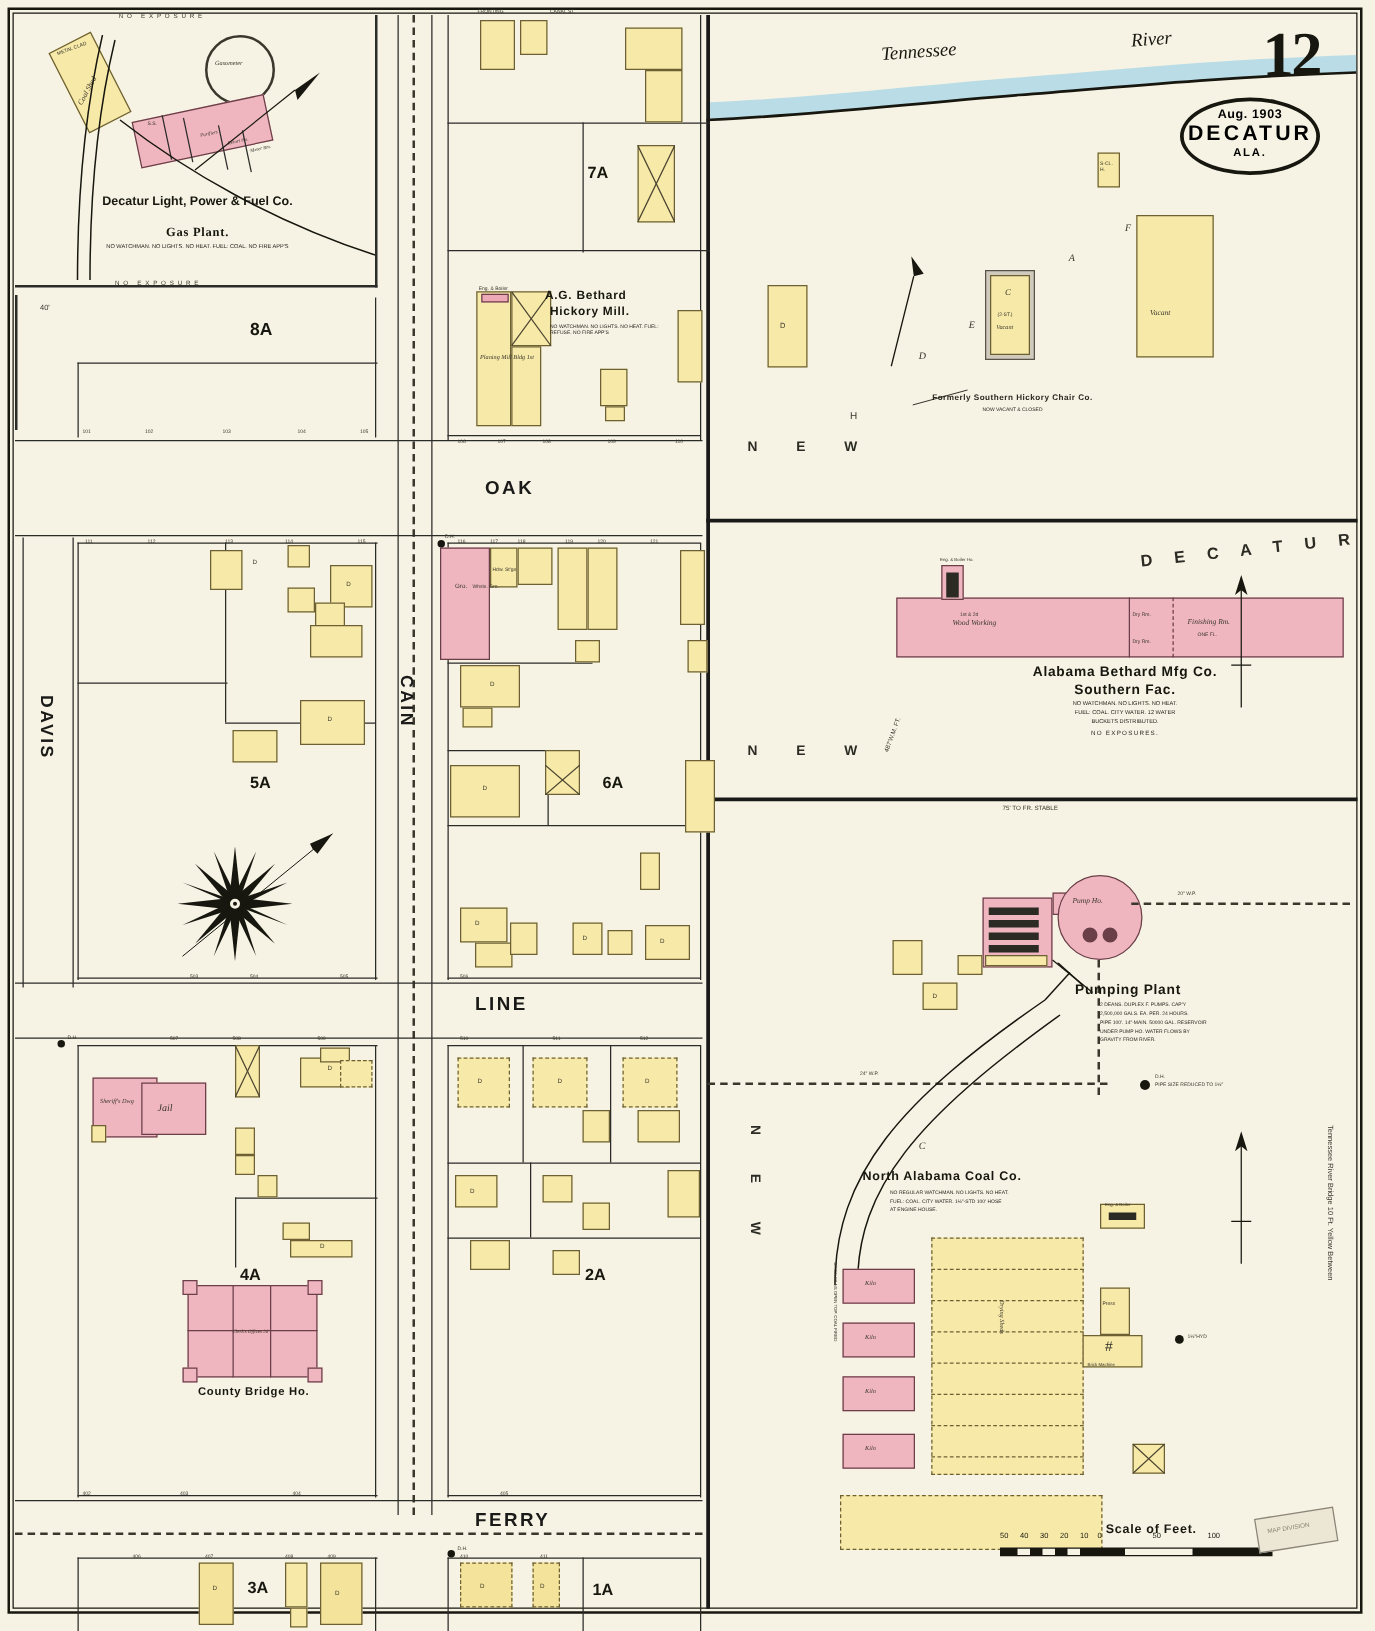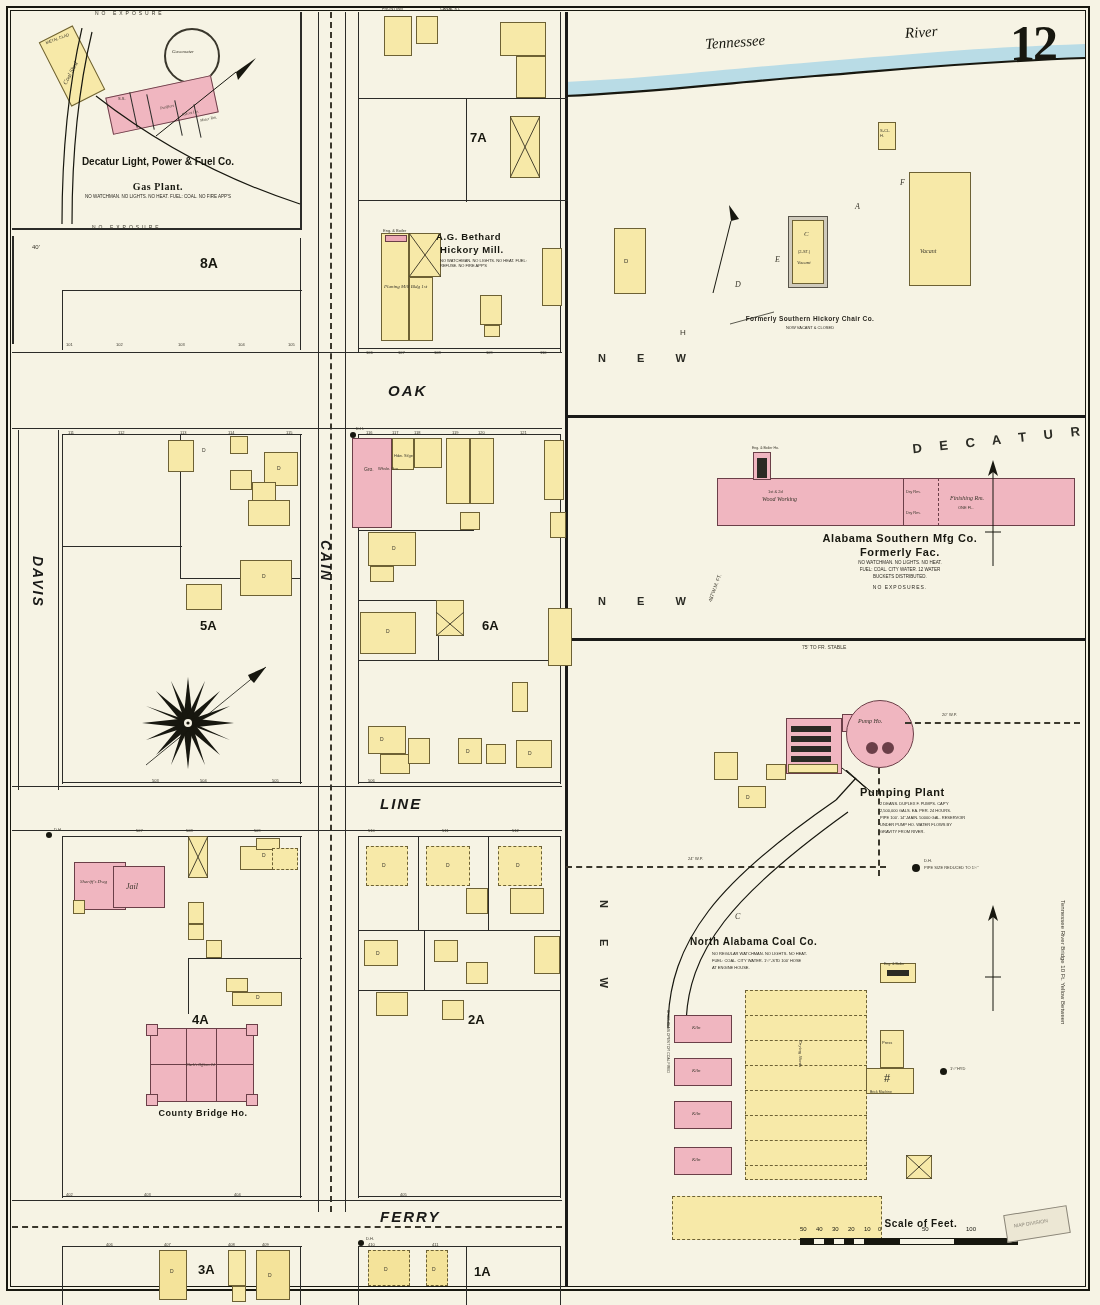--- a/index.html
+++ b/index.html
@@ -14,21 +14,21 @@
   .hln{height:1px;}
   .thick{background:#1a1a18;}
   .bldg{position:absolute;box-sizing:border-box;}
   .yel{background:#f7e9a8;border:1px solid #6d6134;}
   .yel2{background:#f4e39a;border:1px solid #6d6134;}
   .pnk{background:#f0b6c0;border:1px solid #6b3f48;}
   .pnk2{background:#eda9b6;border:1px solid #6b3f48;}
   .gry{background:#cfcabc;border:1px solid #575349;}
   .dash{border:1px dashed #6d6134;}
   .lbl{position:absolute;color:#17170f;white-space:nowrap;}
-  .street{position:absolute;font-weight:bold;letter-spacing:2px;color:#1a1a18;font-style:italic;}
+  .street{position:absolute;font-weight:bold;letter-spacing:2px;color:#1a1a18;}
   .blocknum{position:absolute;font-weight:bold;color:#17170f;}
   .tiny{position:absolute;color:#3a372c;font-size:4px;white-space:nowrap;}
   .hand{font-family:"Liberation Serif",serif;font-style:italic;}
   .capt{position:absolute;color:#17170f;font-weight:bold;text-align:center;letter-spacing:.6px;}
   .note{position:absolute;color:#2a2720;text-align:center;line-height:1.25;}
   .dashline{position:absolute;border-top:2px dashed #3a372c;}
   .dashlinev{position:absolute;border-left:2px dashed #3a372c;}
   .dot{position:absolute;border-radius:50%;background:#17170f;}
   
   #frame{position:absolute;left:6px;top:6px;width:1084px;height:1285px;border:2px solid #17170f;box-sizing:border-box;}
@@ -58,20 +58,25 @@
   <div id="frame2"></div>
 
   <svg id="riverband" viewBox="0 0 520 60" preserveAspectRatio="none">
     <path d="M0,42 C90,38 150,30 250,22 C330,16 400,8 520,4 L520,18 C400,22 330,30 250,36 C150,44 90,52 0,56 Z" fill="#b9dce6"></path>
     <path d="M0,56 C90,52 150,44 250,36 C330,30 400,22 520,18" fill="none" stroke="#17170f" stroke-width="2.2"></path>
   </svg>
   <div class="lbl hand" style="left:705px;top:34px;font-size:15px;transform:rotate(-4deg);">Tennessee</div>
   <div class="lbl hand" style="left:905px;top:24px;font-size:15px;transform:rotate(-4deg);">River</div>
 
   <div id="sheetno">12</div>
+  <div id="cartouche">
+    <div class="c1">Aug. 1903</div>
+    <div class="c2">DECATUR</div>
+    <div class="c3">ALA.</div>
+  </div>
 
   <div class="ln hln thick" style="left:565px;top:12px;width:3px;height:1275px;"></div>
   <div class="ln thick" style="left:565px;top:415px;width:521px;height:3px;"></div>
   <div class="ln thick" style="left:565px;top:638px;width:521px;height:3px;"></div>
 
   <div class="ln" style="left:12px;top:228px;width:290px;height:2px;"></div>
   <div class="ln" style="left:300px;top:12px;width:2px;height:218px;"></div>
   <div class="tiny" style="left:95px;top:10px;letter-spacing:3px;font-size:5px;">NO  EXPOSURE</div>
   <div class="tiny" style="left:92px;top:224px;letter-spacing:3px;font-size:5px;">NO  EXPOSURE</div>
 
@@ -430,22 +435,22 @@
   <div class="tiny hand" style="left:762px;top:496px;font-size:6px;">Wood Working</div>
   <div class="tiny" style="left:768px;top:489px;font-size:4px;">1st &amp; 2d</div>
   <div class="tiny hand" style="left:950px;top:495px;font-size:6px;">Finishing Rm.</div>
   <div class="tiny" style="left:958px;top:505px;font-size:4px;">ONE FL.</div>
   <div class="tiny" style="left:906px;top:489px;font-size:4px;">Dry Rm.</div>
   <div class="tiny" style="left:906px;top:510px;font-size:4px;">Dry Rm.</div>
 
   <div class="bldg pnk" style="left:753px;top:452px;width:18px;height:28px;"></div>
   <div class="bldg" style="left:757px;top:458px;width:10px;height:20px;background:#2b2b24;"></div>
   <div class="tiny" style="left:752px;top:446px;font-size:3.5px;">Eng. &amp; Boiler Ho.</div>
-  <div class="capt" style="left:700px;top:532px;width:400px;font-size:11px;">Alabama Southern Mfg Co.</div>
-  <div class="capt" style="left:700px;top:546px;width:400px;font-size:11px;">Formerly Fac.</div>
+  <div class="capt" style="left:700px;top:532px;width:400px;font-size:11px;">Alabama Bethard Mfg Co.</div>
+  <div class="capt" style="left:700px;top:546px;width:400px;font-size:11px;">Southern Fac.</div>
   <div class="note" style="left:700px;top:560px;width:400px;font-size:4.5px;">NO WATCHMAN. NO LIGHTS. NO HEAT.</div>
   <div class="note" style="left:700px;top:567px;width:400px;font-size:4.5px;">FUEL: COAL.  CITY WATER.  12 WATER</div>
   <div class="note" style="left:700px;top:574px;width:400px;font-size:4.5px;">BUCKETS DISTRIBUTED.</div>
   <div class="note" style="left:700px;top:584px;width:400px;font-size:5px;letter-spacing:1px;">NO  EXPOSURES.</div>
 
   <div class="lbl" style="left:912px;top:432px;font-size:13px;letter-spacing:7px;color:#2b2b24;font-weight:bold;transform:rotate(-6deg);">D E C A T U R</div>
   <div class="lbl" style="left:598px;top:595px;font-size:11px;letter-spacing:14px;color:#2b2b24;font-weight:bold;">N E W</div>
   <div class="tiny" style="left:700px;top:585px;font-size:5px;transform:rotate(-70deg);">487'W.M. FT.</div>
 
   <svg style="position:absolute;left:980px;top:460px;width:26px;height:110px;">

